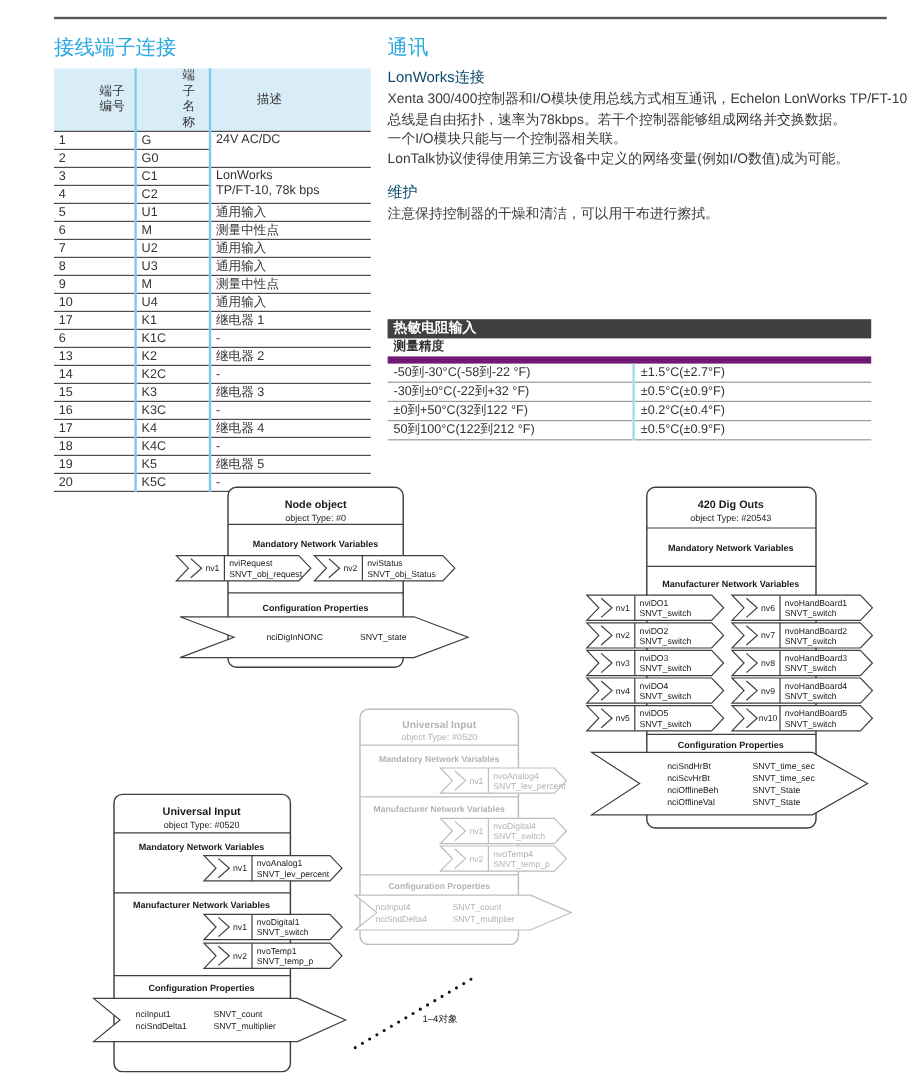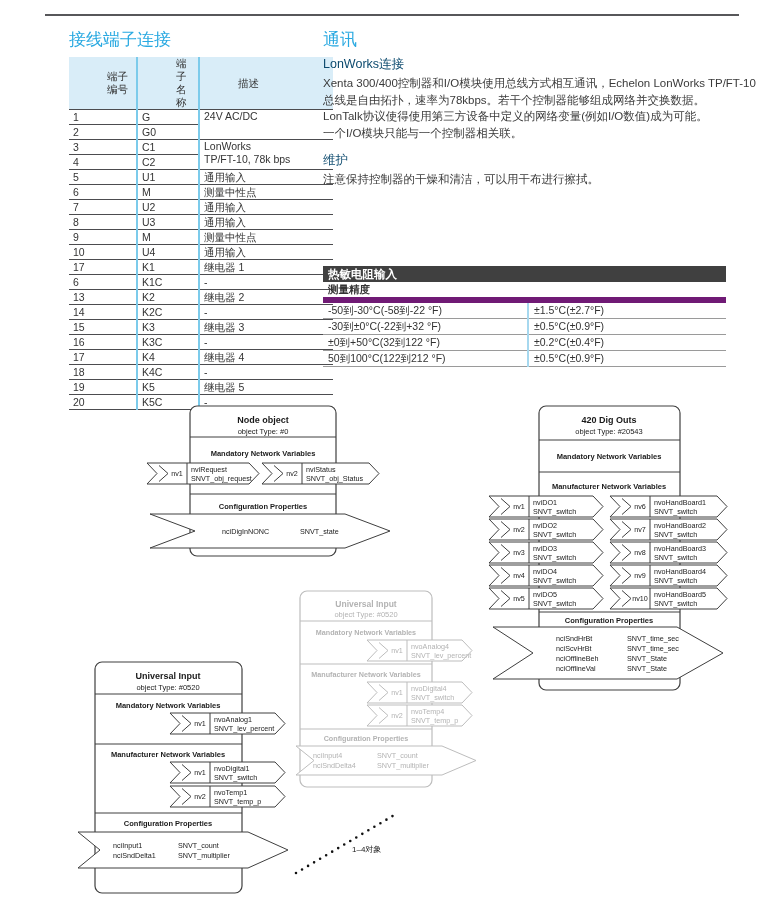--- a/index.html
+++ b/index.html
@@ -4,21 +4,21 @@
 <style>
   html,body{margin:0;padding:0;background:#ffffff;}
   .page{position:relative;width:770px;height:897px;background:#fff;overflow:hidden;
         font-family:"Liberation Sans","DejaVu Sans",sans-serif;color:#3a3a3a;}
   .top-rule{position:absolute;left:45px;top:14px;width:694px;height:2px;background:#57575a;}
 
   h1.sec{font-size:17px;font-weight:400;color:#29a9e1;margin:0;line-height:20px;}
   .subhead{font-size:12.5px;color:#0c4a6e;margin:7px 0 3px 0;line-height:15px;}
   .body-line{font-size:11.5px;line-height:16.5px;color:#3a3a3a;white-space:nowrap;}
 
-  .col-left{position:absolute;left:45px;top:30px;width:264px;margin-left:24px;}
+  .col-left{position:absolute;left:45px;top:30px;width:264px;}
   table.terminal{border-collapse:collapse;width:264px;margin-top:7px;table-layout:fixed;}
   table.terminal th,table.terminal td{font-size:10.5px;font-weight:400;text-align:left;
         padding:0 4px;height:15px;line-height:13px;box-sizing:border-box;
         border-bottom:1px solid #4c4c4f;color:#333;overflow:hidden;}
   table.terminal thead th{background:#d9edf8;padding-left:38px;}
   .vsep{border-left:2px solid #7ccbeb;}
   td.merged{vertical-align:top;white-space:pre-line;}
 
   .col-right{position:absolute;left:323px;top:30px;width:440px;}
   .maint-block{margin-top:12px;}
@@ -158,22 +158,22 @@
           </tr>
         </tbody>
     </table>
   </div>
 
   <div class="col-right">
     <h1 class="sec">通讯</h1>
     <div class="subhead">LonWorks连接</div>
     <div class="body-line">Xenta 300/400控制器和I/O模块使用总线方式相互通讯，Echelon LonWorks TP/FT-10</div>
     <div class="body-line">总线是自由拓扑，速率为78kbps。若干个控制器能够组成网络并交换数据。</div>
+    <div class="body-line">一个I/O模块只能与一个控制器相关联。</div>
     <div class="body-line">LonTalk协议使得使用第三方设备中定义的网络变量(例如I/O数值)成为可能。</div>
-    <div class="body-line">一个I/O模块只能与一个控制器相关联。</div>
 
     <div class="maint-block">
       <div class="subhead">维护</div>
       <div class="body-line">注意保持控制器的干燥和清洁，可以用干布进行擦拭。</div>
     </div>
 
     <div class="therm">
       <div class="therm-title">热敏电阻输入</div>
       <div class="therm-sub">测量精度</div>
       <table class="therm-t">

